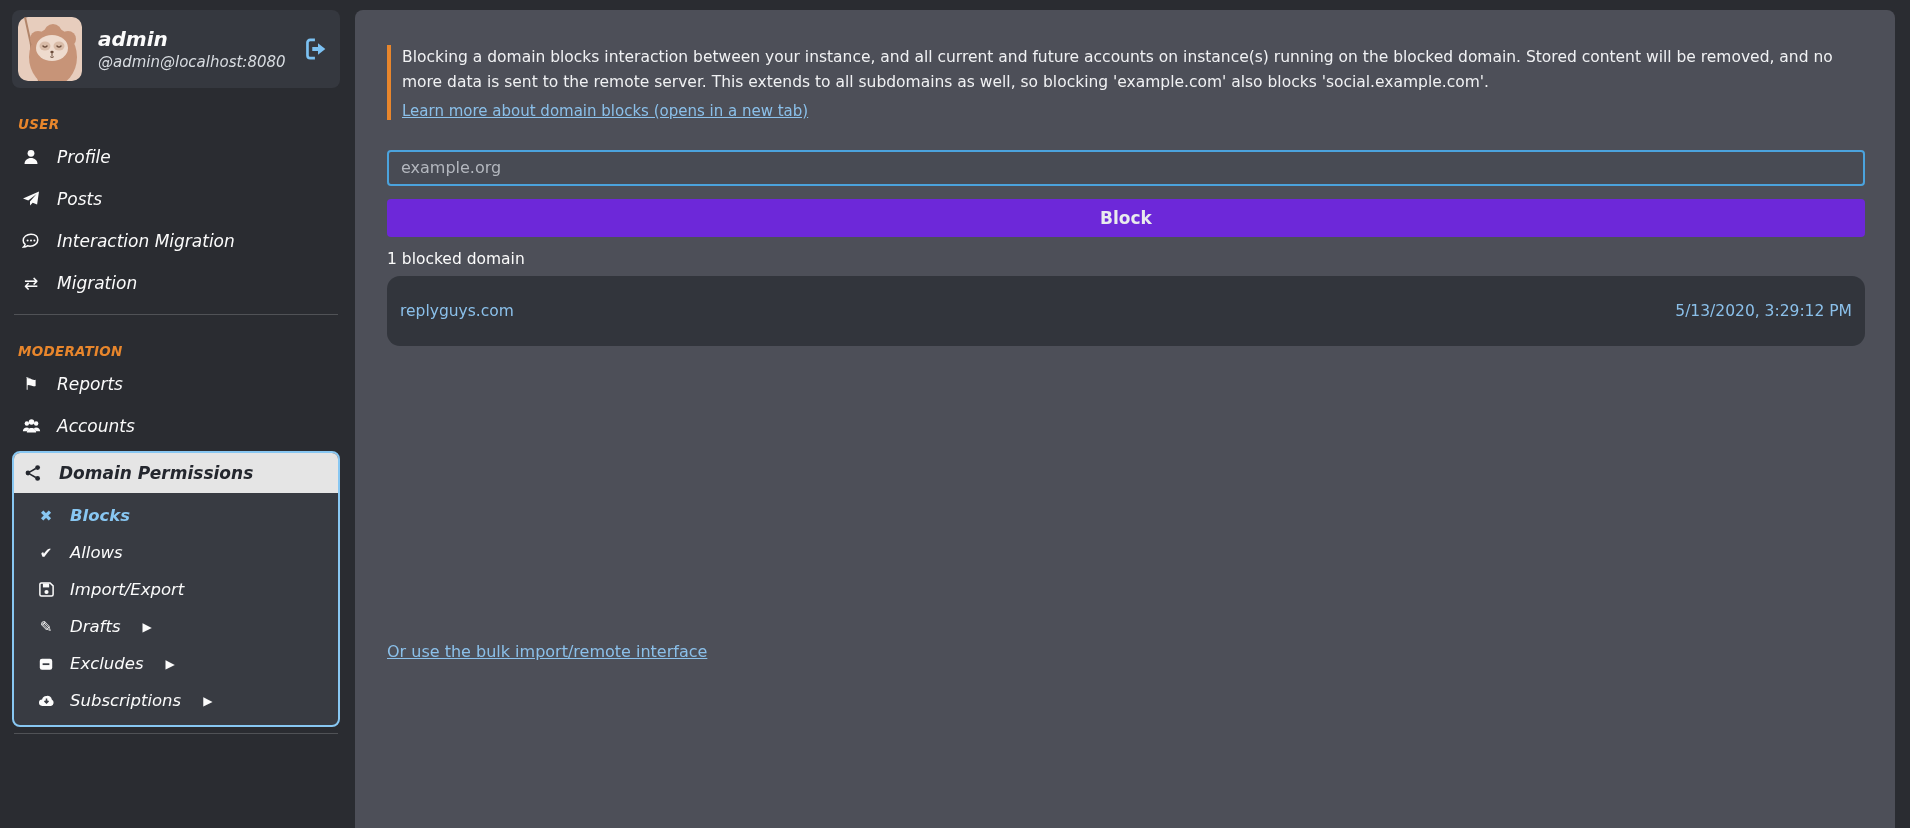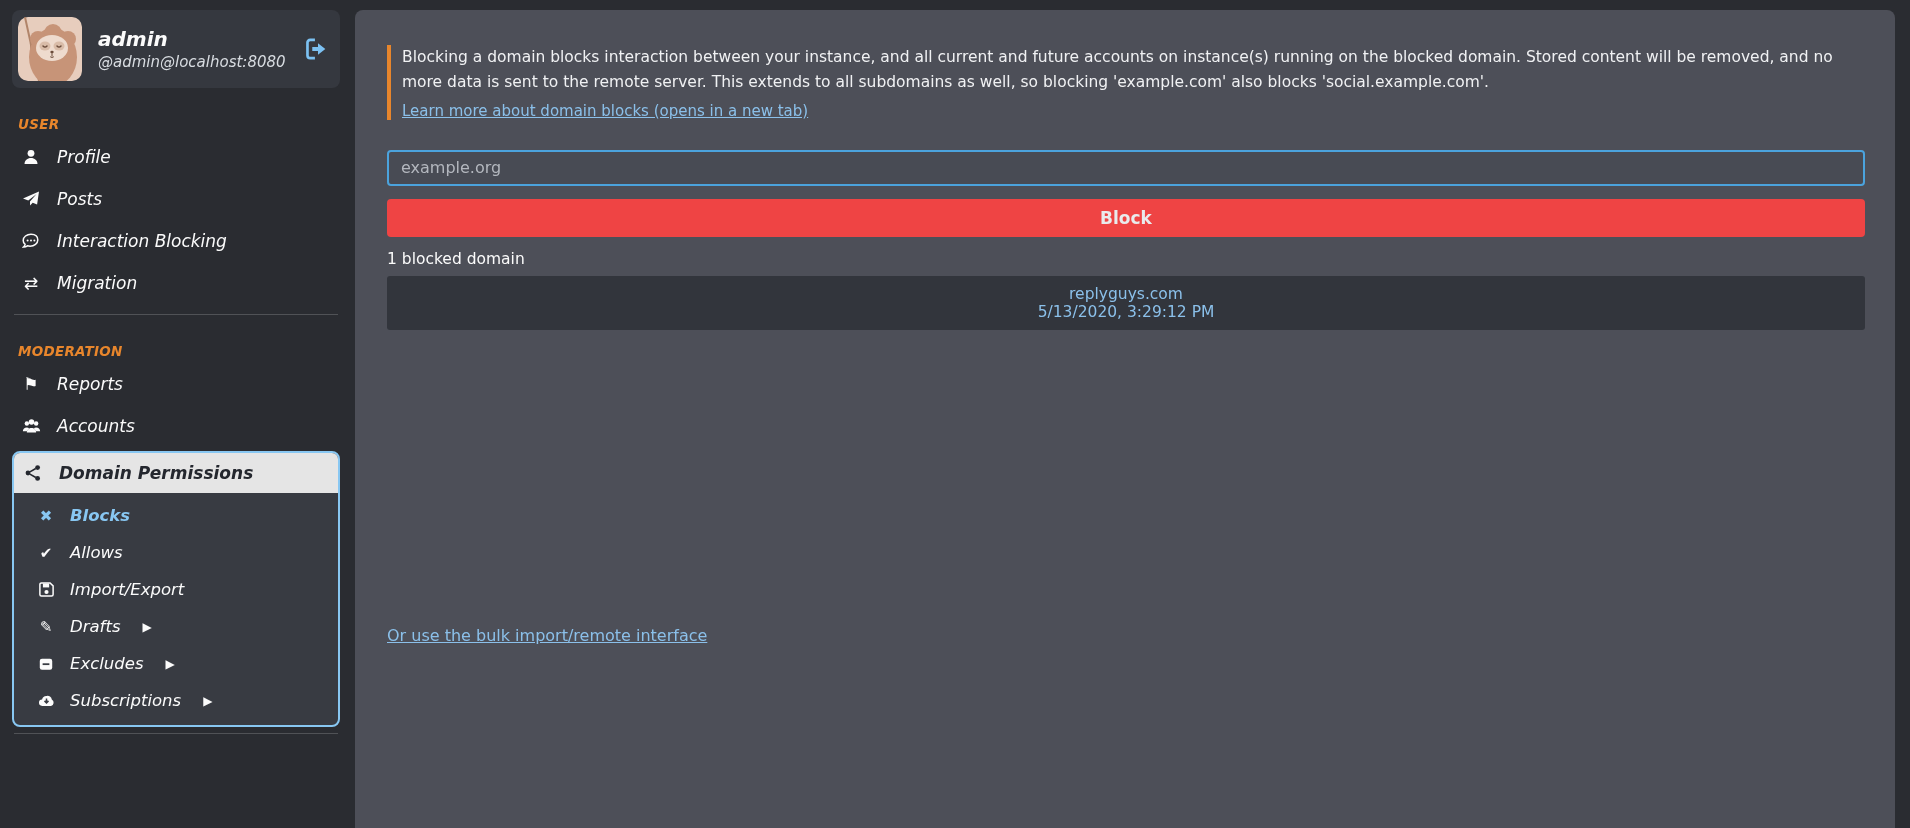--- a/index.html
+++ b/index.html
@@ -69,29 +69,29 @@
   .search-form { margin-top:30px; }
   .field-label { display:block; font-weight:bold; font-size:15.5px; margin-bottom:9px; }
   .domain-input {
     width:100%; height:36px; padding:6px 12px;
     background:#484b54; border:2px solid #4ba3dd; border-radius:4px;
     color:#fbfbfb; font-size:16px; font-family:"DejaVu Sans", sans-serif; outline:none;
   }
   .domain-input::placeholder { color:#b3b7be; }
   .block-btn {
     width:100%; height:38px; margin-top:13px;
-    background:#ef4444; color:#e9ebed; font-weight:bold; font-size:17px;
+    background:#6d28d9; color:#e9ebed; font-weight:bold; font-size:17px;
     border:none; border-radius:4px; cursor:pointer; font-family:"DejaVu Sans", sans-serif;
   }
   .count-text { margin-top:13px; font-size:15.5px; }
   .domain-row {
     display:flex; justify-content:space-between; align-items:center;
-    margin-top:8px; padding:9px 13px;
-    background:#32353c; border-radius:3px;
-    color:#8bc0ea; font-size:15.5px; text-decoration:none; cursor:pointer;flex-direction:column;
+    margin-top:8px; padding:26px 13px;
+    background:#32353c; border-radius:13px;
+    color:#8bc0ea; font-size:15.5px; text-decoration:none; cursor:pointer;
   }
   .bulk-link { display:inline-block; margin-top:296px; color:#8bc0ea; font-size:16px; }
 </style>
 </head>
 <body>
 
 <nav class="sidebar">
   <div class="user-card">
     <div class="avatar">
       <svg width="64" height="64" viewBox="0 0 64 64">
@@ -146,21 +146,21 @@
   </a>
   <a class="nav-item">
     <span class="nav-icon">
       <svg width="18" height="18" viewBox="0 0 18 18">
           <path d="M9 2.2C4.7 2.2 1.2 5 1.2 8.4c0 1.5.7 2.9 1.9 3.9-.2 1-.8 2-1.6 2.7 1.4.1 2.8-.4 3.9-1.2.8.2 1.7.4 2.6.4 4.3 0 7.8-2.8 7.8-6.2S13.3 2.2 9 2.2z" fill="none" stroke="currentColor" stroke-width="1.5"></path>
           <circle cx="5.6" cy="8.4" r="1" fill="currentColor"></circle>
           <circle cx="9" cy="8.4" r="1" fill="currentColor"></circle>
           <circle cx="12.4" cy="8.4" r="1" fill="currentColor"></circle>
         </svg>
     </span>
-    <span>Interaction Blocking</span>
+    <span>Interaction Migration</span>
   </a>
   <a class="nav-item">
     <span class="nav-icon">⇄</span>
     <span>Migration</span>
   </a>
 
   <hr class="divider">
 
   <div class="section-header">MODERATION</div>
 

